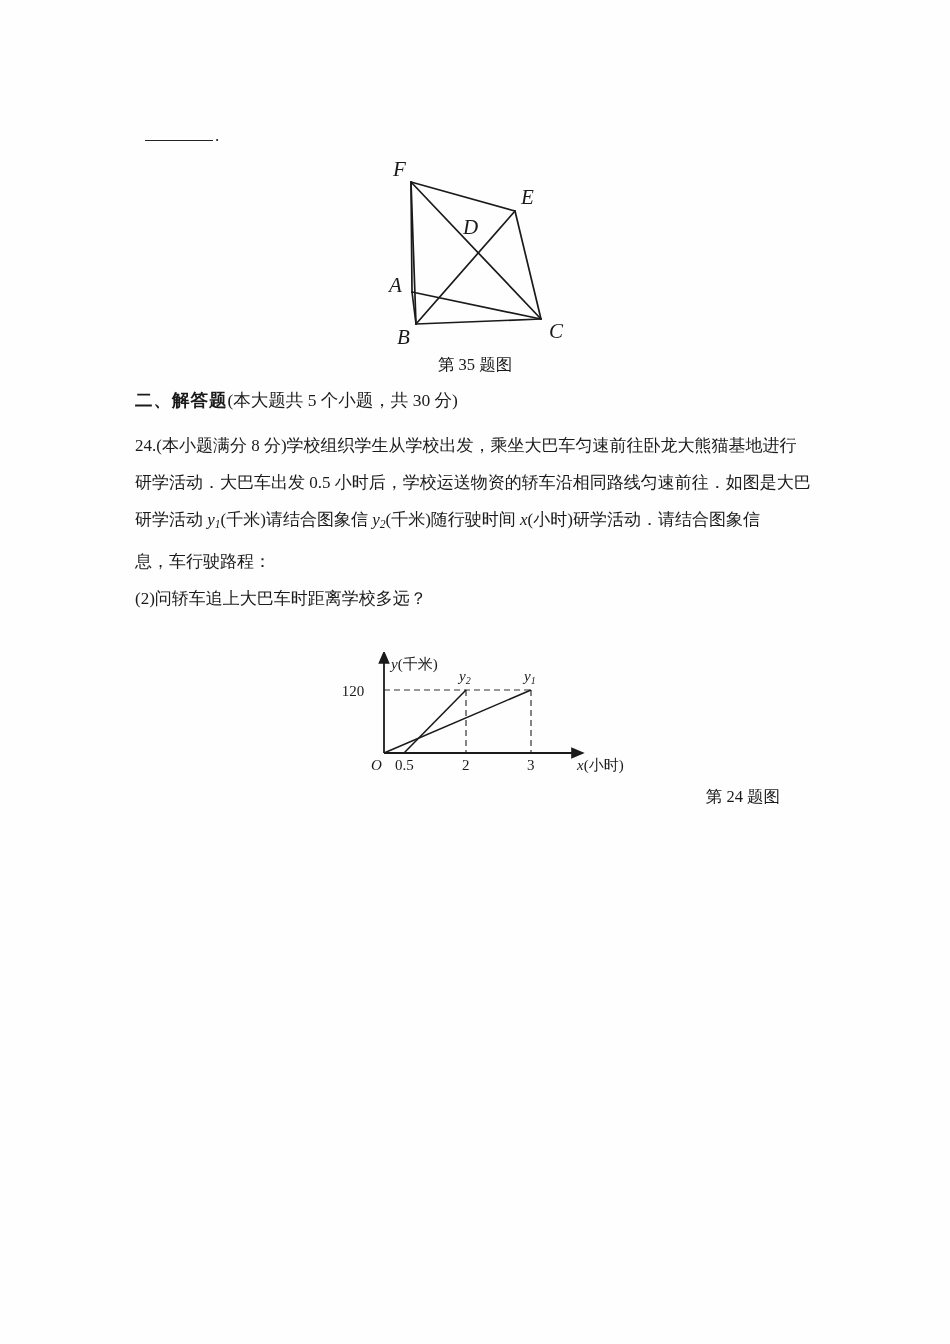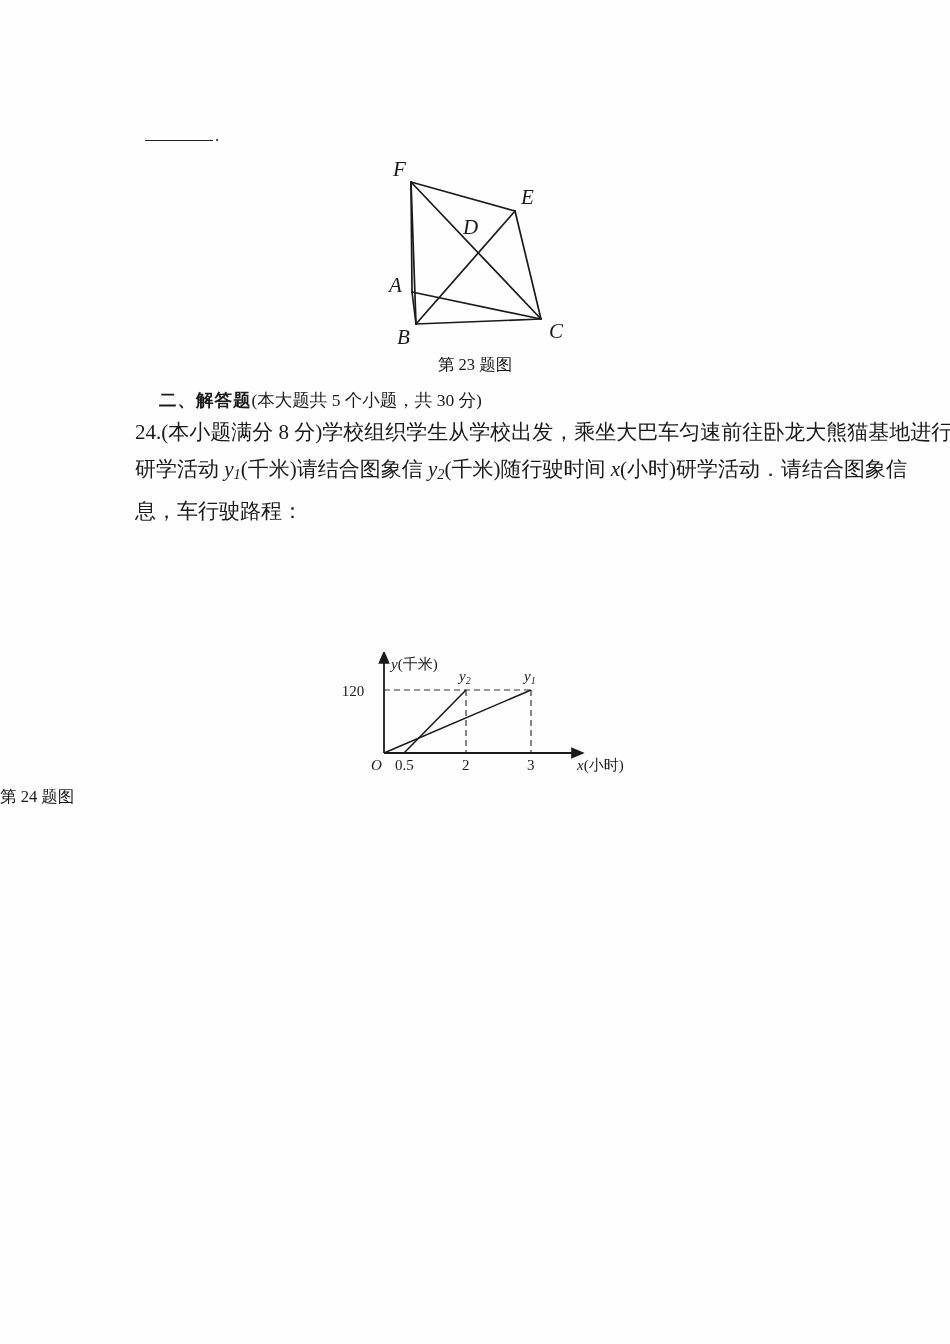--- a/index.html
+++ b/index.html
@@ -59,50 +59,49 @@
     top: 354px;
     width: 950px;
     text-align: center;
     font-size: 16.5px;
   }
   .fig24-caption {
     position: absolute;
     left: 0;
     top: 786px;
     width: 780px;
-    text-align: left;
+    text-align: right;
     font-size: 16.5px;
   }
 
   
   .section-head {
     position: absolute;
     left: 135px;
     top: 388px;
     font-size: 17.5px;
     white-space: nowrap;
   }
   .section-head .head-bold {
     font-weight: bold;
     font-family: Liberation Sans, sans-serif;
     letter-spacing: 1px;
-    margin-left: 24px;
   }
   .section-head .head-paren {
     font-family: "Liberation Serif", "DejaVu Serif", serif;
     font-weight: normal;
   }
 
   
   .prob-body {
     position: absolute;
     left: 135px;
-    top: 414px;
+    top: 427px;
     width: 690px;
-    font-size: 21px;
+    font-size: 17px;
   }
   .prob-line {
     line-height: 37px;
     white-space: nowrap;
   }
 
   .mi {
     font-style: italic;
     font-family: "Liberation Serif", "DejaVu Serif", serif;
   }
@@ -164,36 +163,38 @@
         <text x="38" y="24">F</text>
         <text x="166" y="52">E</text>
         <text x="108" y="82">D</text>
         <text x="34" y="140">A</text>
         <text x="42" y="192">B</text>
         <text x="194" y="186">C</text>
       </g>
     </svg>
   </div>
 
-  <div class="fig23-caption">第 23 题图</div>
+  <div class="fig23-caption">第 35 题图</div>
 
   <div class="section-head">
     <span class="head-bold">二、解答题</span><span class="head-paren">(本大题共 5 个小题，共 30 分)</span>
   </div>
 
   <div class="prob-body">
 
     <div class="prob-line"><span>24.</span><span>(本小题满分 8 分)</span><span>学校组织学生从学校出发，乘坐大巴车匀速前往卧龙大熊猫基地进行</span></div>
 
+    <div class="prob-line">研学活动．大巴车出发 0.5 小时后，学校运送物资的轿车沿相同路线匀速前往．如图是大巴</div>
 
     <div class="prob-line"><span>研学活动 </span><span class="mi"><span>y</span><sub>1</sub></span><span>(千米)请结合图象信 </span><span class="mi"><span>y</span><sub>2</sub></span><span>(千米)随行驶时间 </span><span class="mi">x</span><span>(小时)研学活动．请结合图象信</span></div>
 
     <div class="prob-line">息，车行驶路程：</div>
 
 
+    <div class="prob-line"><span>(2)</span><span>问轿车追上大巴车时距离学校多远？</span></div>
   </div>
 
   <div class="fig24">
     <svg width="300" height="130" viewBox="0 0 300 130" xmlns="http://www.w3.org/2000/svg">
       <defs>
         <marker id="arrHead" markerWidth="9" markerHeight="9" refX="1" refY="3.2" orient="auto">
           <path d="M0,0 L7.5,3.2 L0,6.4 Z" fill="#1a1a1a"></path>
         </marker>
       </defs>
 

